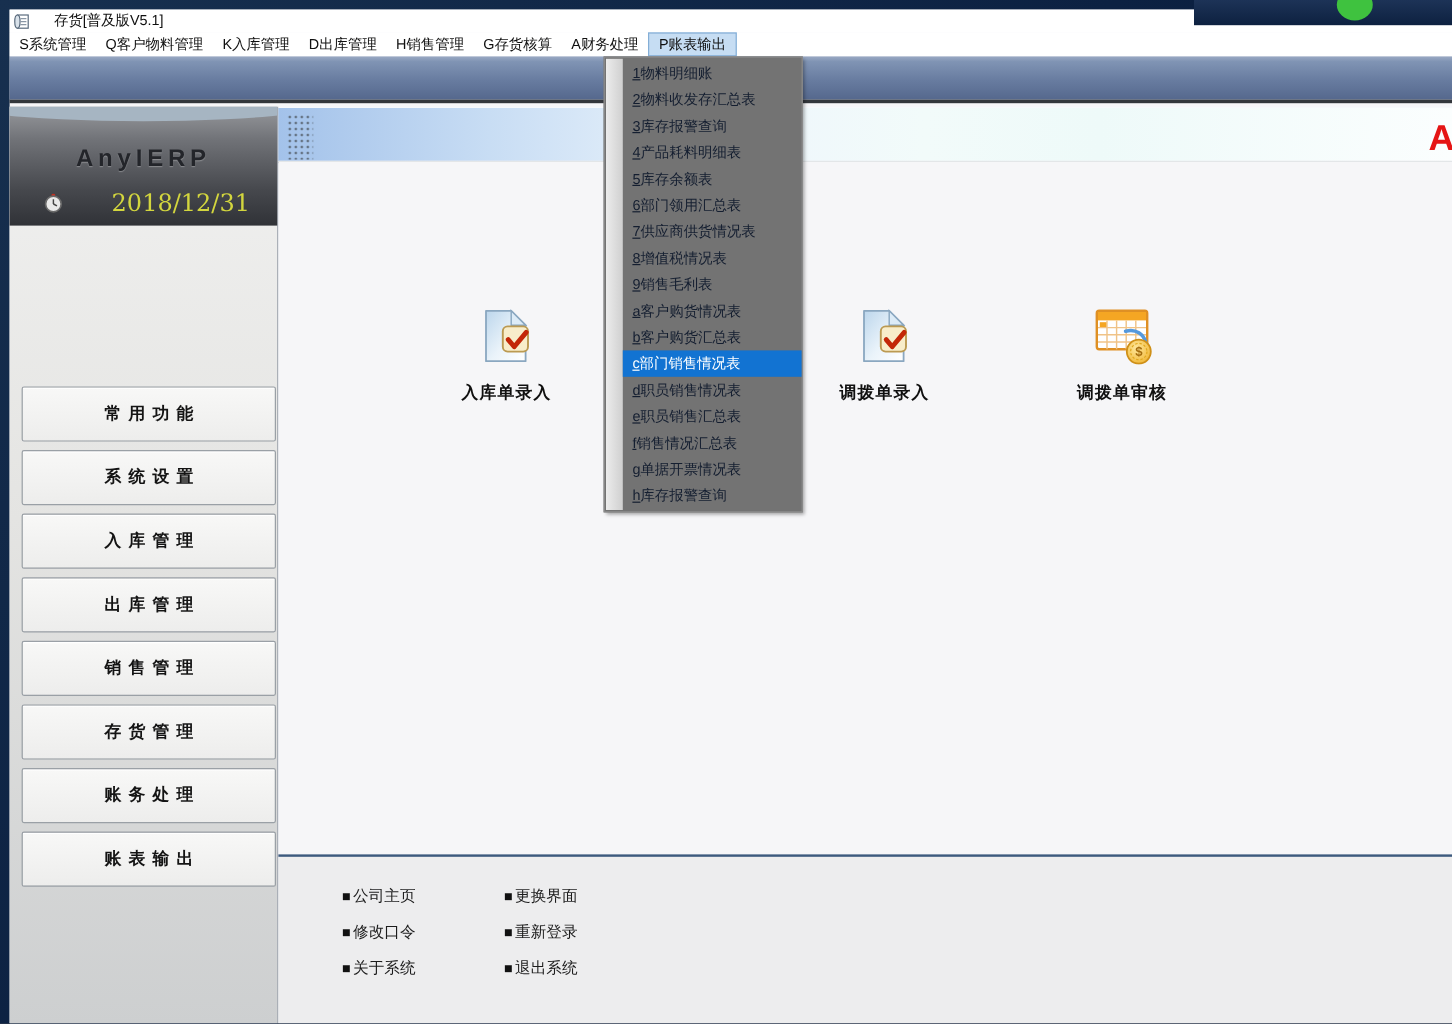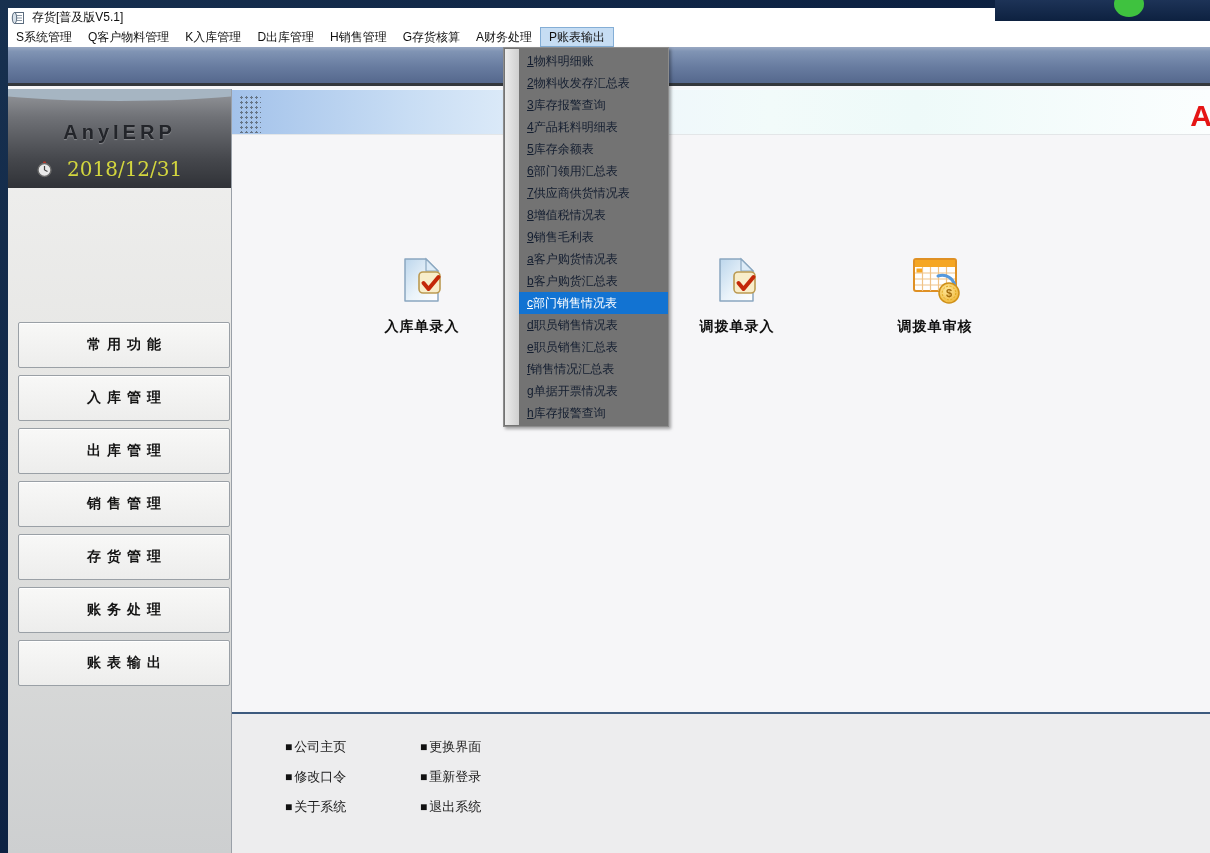--- a/index.html
+++ b/index.html
@@ -5,21 +5,21 @@
   * { margin:0; padding:0; box-sizing:border-box; }
   html,body { background:#06142c; }
   body { font-family:"Liberation Sans", sans-serif; }
   #frame { position:relative; width:1210px; height:853px; overflow:hidden;
            background:linear-gradient(135deg,#17304f 0%,#0c2142 45%,#081630 100%); }
 
   
   #appwin { position:absolute; left:8px; top:8px; right:0; bottom:0; background:#f6f6f8; }
 
   .titlebar { position:absolute; left:0; top:0; right:0; height:19px; background:#ffffff;
-              display:flex; align-items:center; gap:7px; padding-left:3px;
+              display:flex; align-items:center; gap:20px; padding-left:3px;
               font-size:12px; color:#101010; }
   .menubar { position:absolute; left:0; top:19px; right:0; height:20px; background:#ffffff;
              display:flex; align-items:stretch; font-size:12px; color:#101010; }
   .menubar .mitem { padding:0 8px; display:flex; align-items:center; cursor:default; }
   .menubar .mitem.active { background:#c6ddf3; border:1px solid #84aed6; }
 
   .toolband { position:absolute; left:0; top:39px; right:0; height:39px;
               background:linear-gradient(#9aa9c3 0%,#8094b4 12%,#687ca0 55%,#55688d 100%);
               border-bottom:3px solid #33373c; }
 
@@ -28,21 +28,21 @@
              background:linear-gradient(#f1f1f0 0%,#e4e4e2 45%,#cdcfd0 100%);
              border-right:1px solid #9aa0a8; }
   .side-header { position:relative; height:99px; overflow:hidden;
                  background:linear-gradient(#97999d 0%,#707277 28%,#46484d 70%,#303237 100%); }
   .side-header::before { content:""; position:absolute; left:-30%; top:-30px; width:160%; height:42px;
                  background:#a6b5c2; border-radius:50%; }
   .logo { position:absolute; left:0; right:0; top:32px; text-align:center;
           font-size:20px; font-weight:bold; letter-spacing:4px; color:#23252a;
           text-shadow:0 1px 1px rgba(255,255,255,0.30); }
   .date-row { position:absolute; left:0; right:0; top:68px; display:flex; align-items:center;
-              padding-left:28px; gap:14px; }
+              padding-left:28px; gap:40px; }
   .date-text { font-family:"DejaVu Serif", serif; font-size:20px; color:#d3d63e; }
   .side-buttons { position:absolute; left:10px; top:233px; width:212px; }
   .side-btn { height:46px; margin-bottom:7px; display:flex; align-items:center; justify-content:center;
               background:linear-gradient(#f8f8f7,#ededec); border:1px solid #9aa0a6; border-radius:2px;
               box-shadow:inset 0 1px 0 #ffffff; cursor:pointer;
               font-size:14px; font-weight:bold; color:#141414; letter-spacing:6px; padding-left:6px; }
 
   
   .banner { position:absolute; left:224px; top:81px; right:0; height:46px;
             background:linear-gradient(90deg,#a3c2ea 0%,#c8ddf4 18%,#eef6fc 38%,#f2fbfa 55%,#eefaf9 70%,#fbfefe 100%);
@@ -129,20 +129,21 @@
               <circle cx="8.5" cy="9" r="6.5" fill="#e9e9e9" stroke="#6a6a6a" stroke-width="1.4"></circle>
               <line x1="8.5" y1="9" x2="8.5" y2="5" stroke="#444" stroke-width="1.2"></line>
               <line x1="8.5" y1="9" x2="11.5" y2="10.5" stroke="#444" stroke-width="1.2"></line>
             </svg>
           </span>
           <span class="date-text">2018/12/31</span>
         </div>
       </div>
       <div class="side-buttons">
         <div class="side-btn">常用功能</div>
+        <div class="side-btn">系统设置</div>
         <div class="side-btn">入库管理</div>
         <div class="side-btn">出库管理</div>
         <div class="side-btn">销售管理</div>
         <div class="side-btn">存货管理</div>
         <div class="side-btn">账务处理</div>
         <div class="side-btn">账表输出</div>
       </div>
     </div>
 
     <div class="banner">

